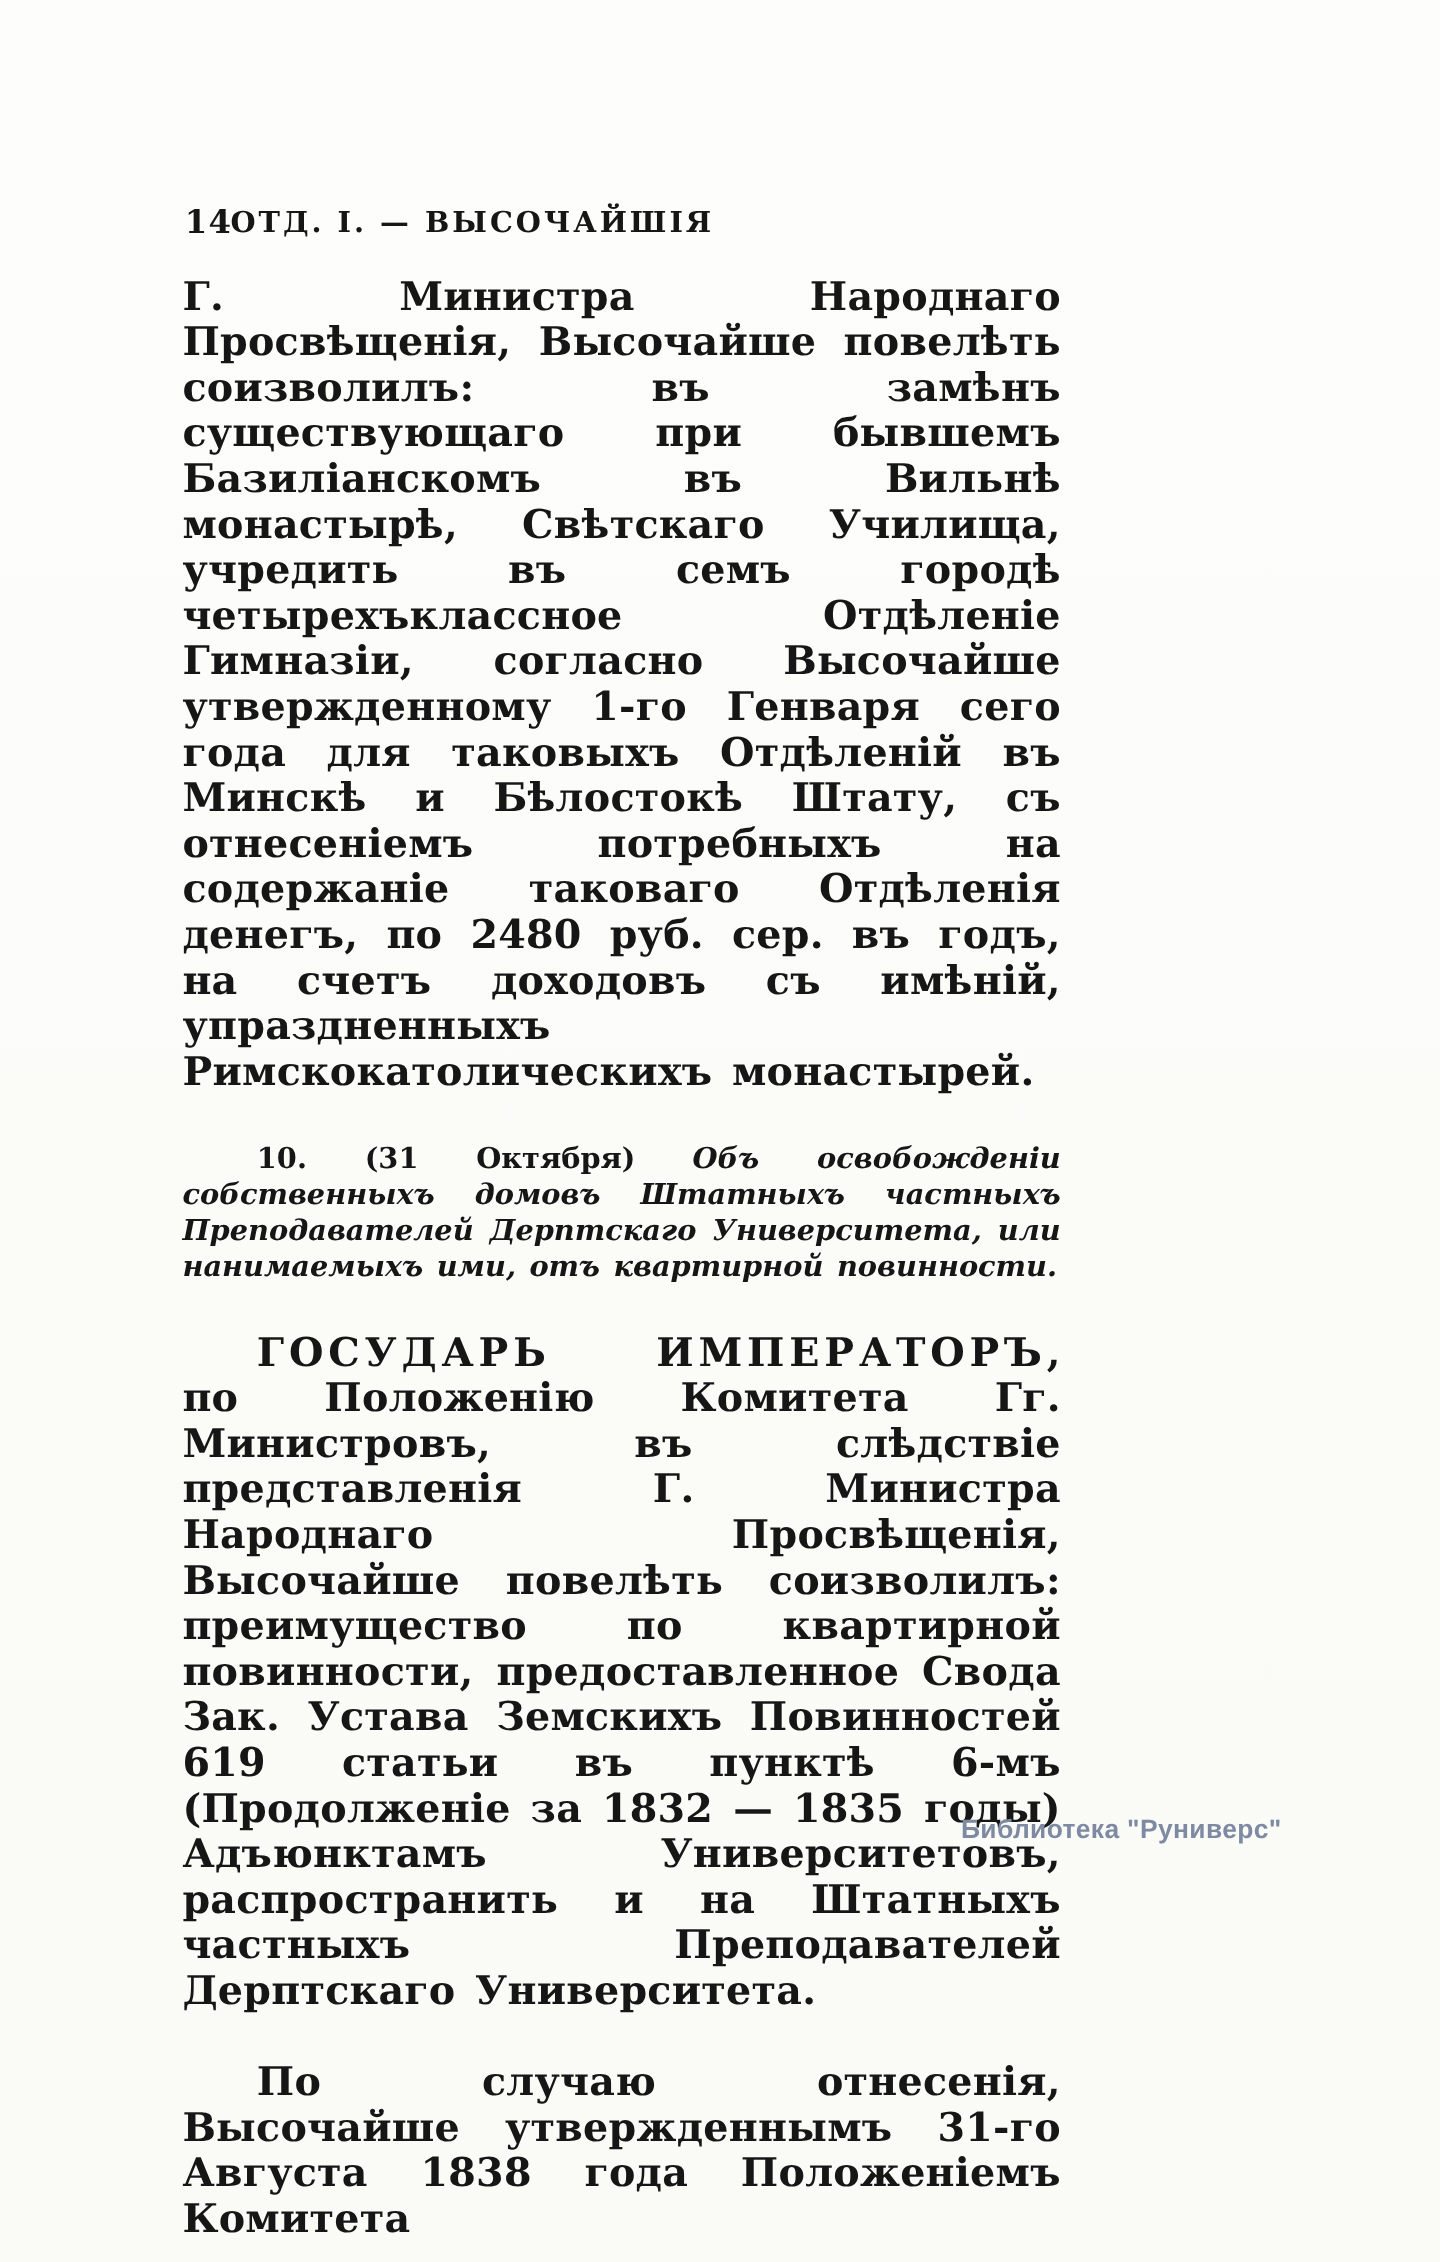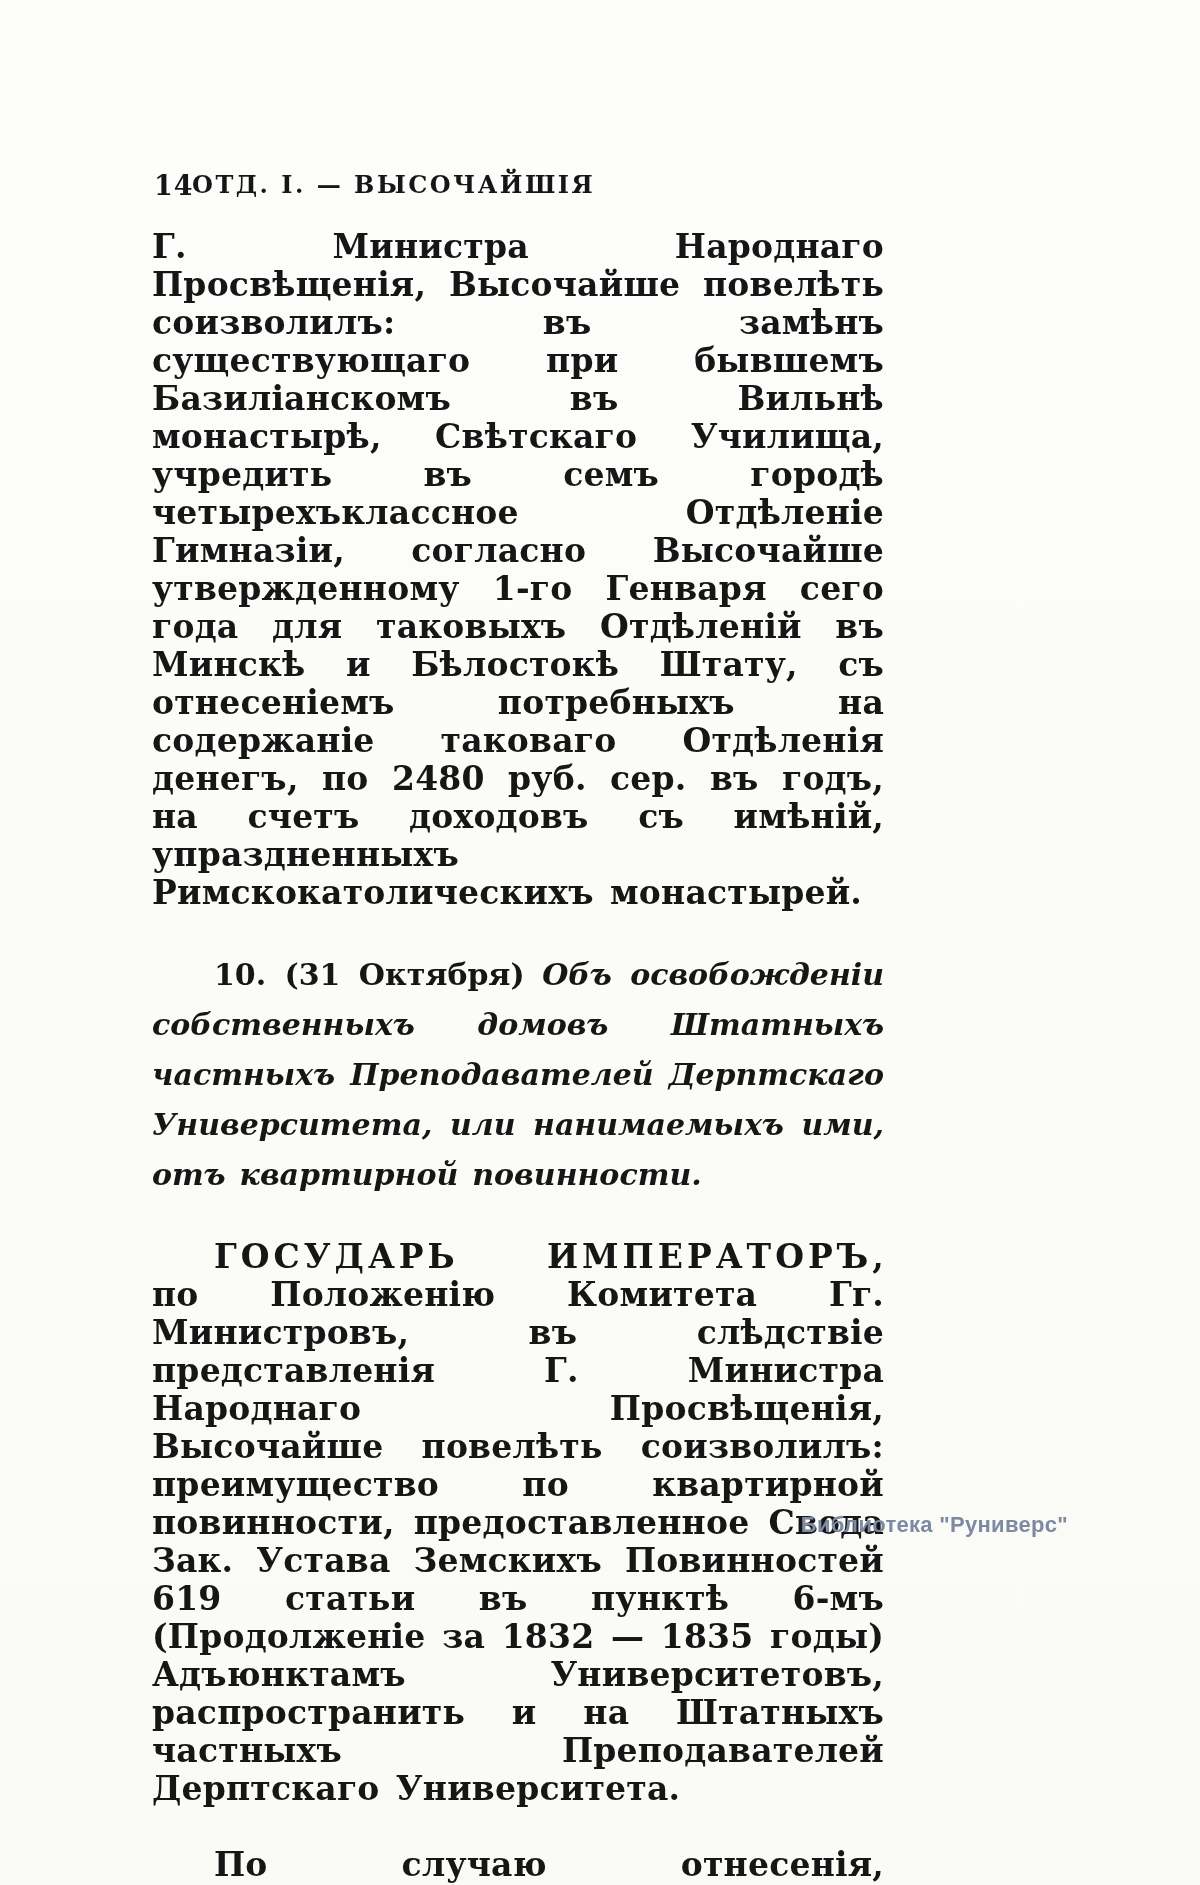--- a/index.html
+++ b/index.html
@@ -56,22 +56,22 @@
     font-weight: bold;
     line-height: 38px;
     text-align: justify;
     word-spacing: 0.14em;
     letter-spacing: 0.2px;
   }
 
   p.indent { text-indent: 62px; }
 
   p.heading-par {
-    font-size: 30px;
-    line-height: 50px;
+    font-size: 24px;
+    line-height: 30px;
     text-align: justify;
     word-spacing: 0.12em;
     text-indent: 62px;
   }
 
   .sec-label {
     font-weight: bold;
     font-style: normal;
   }
 

